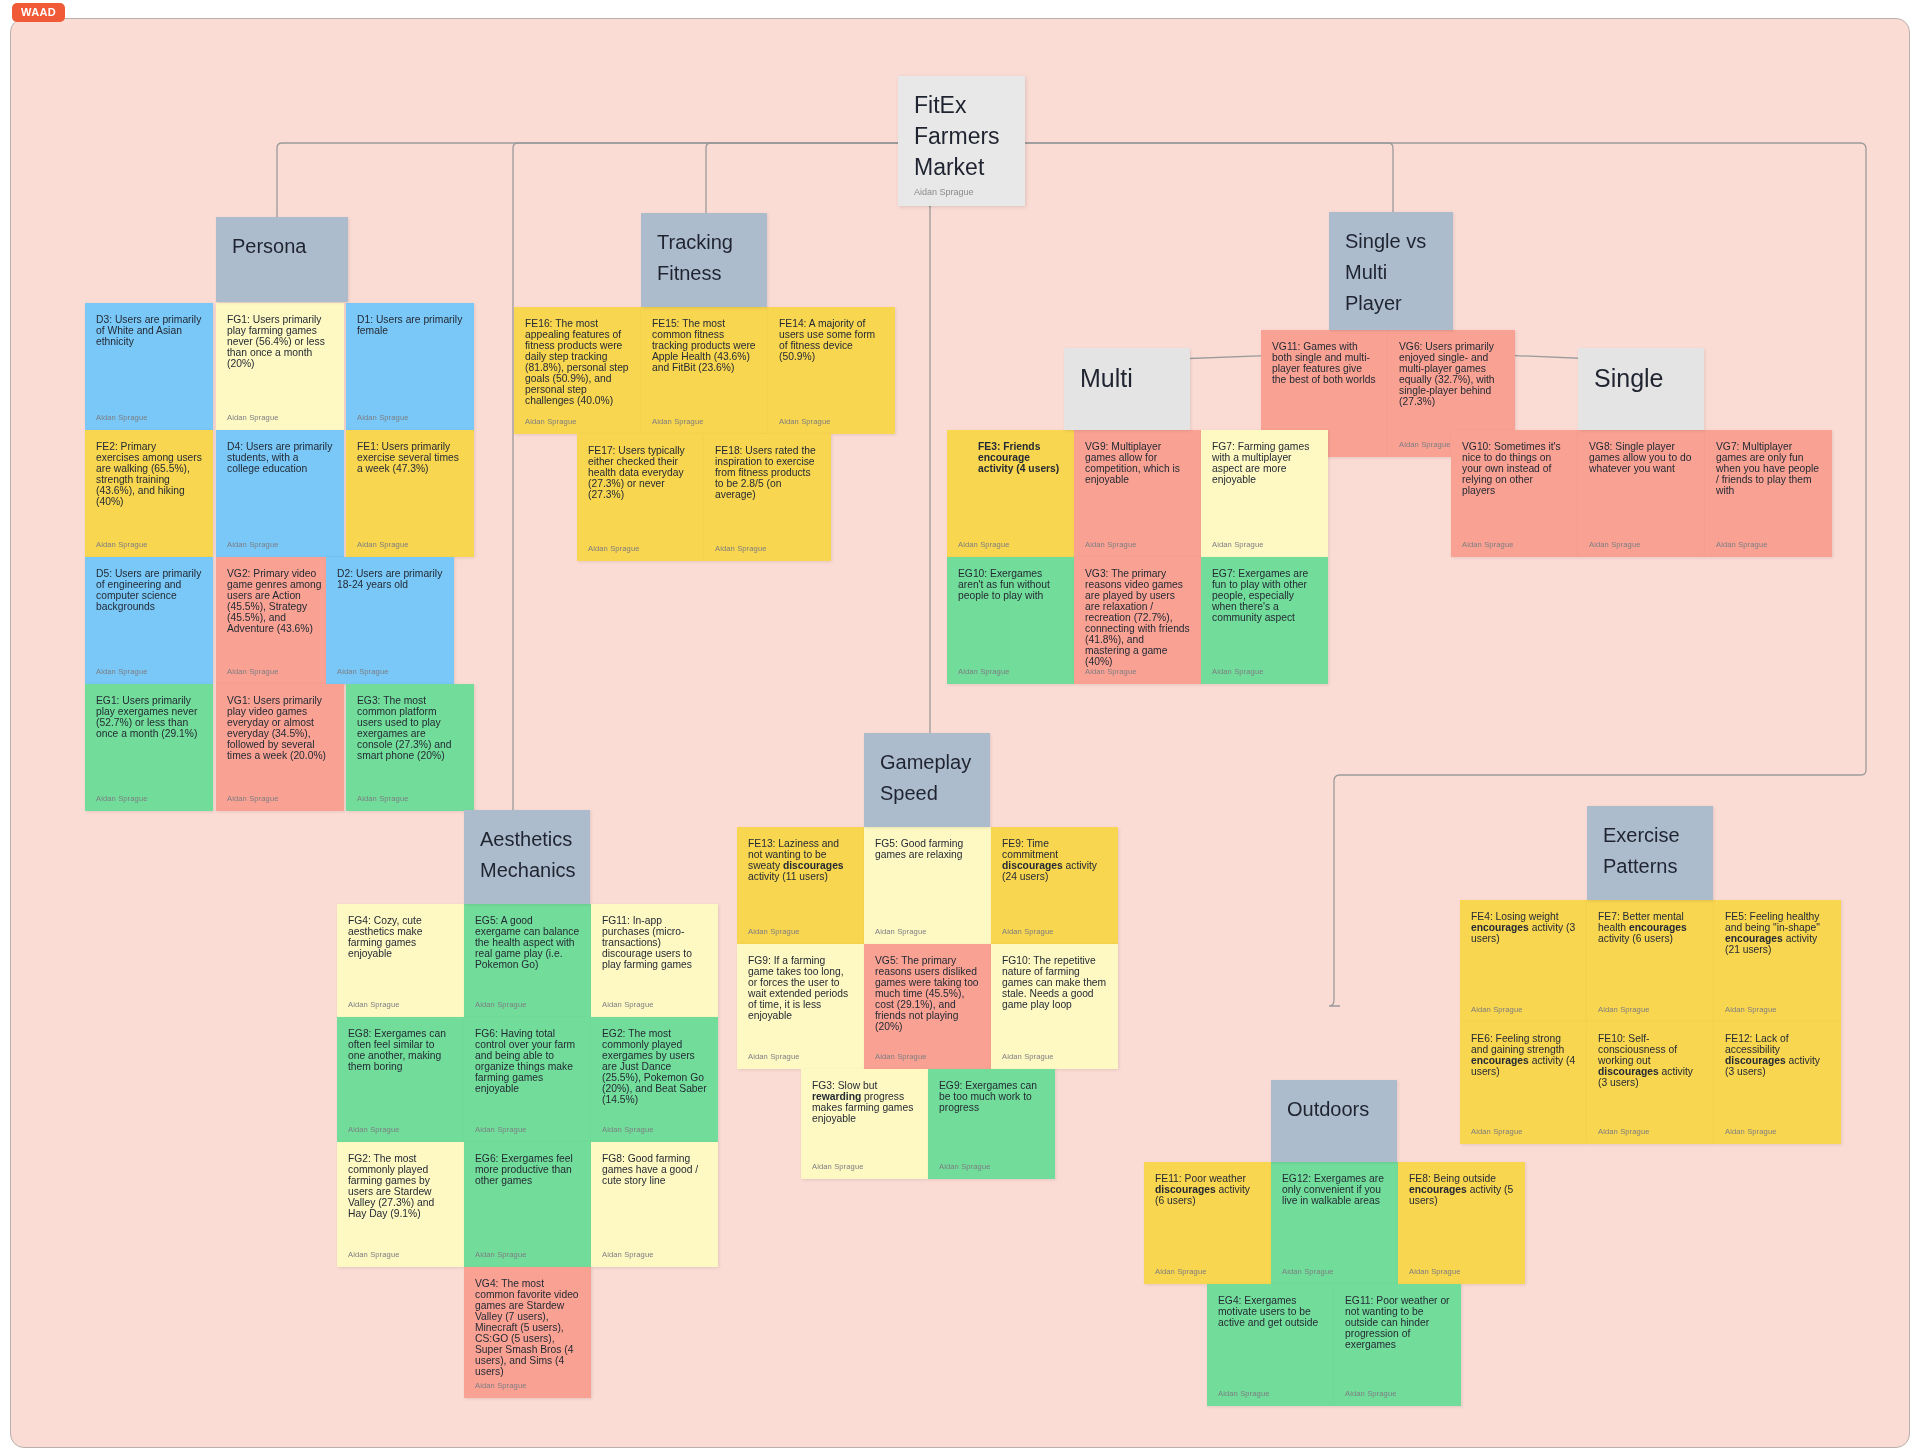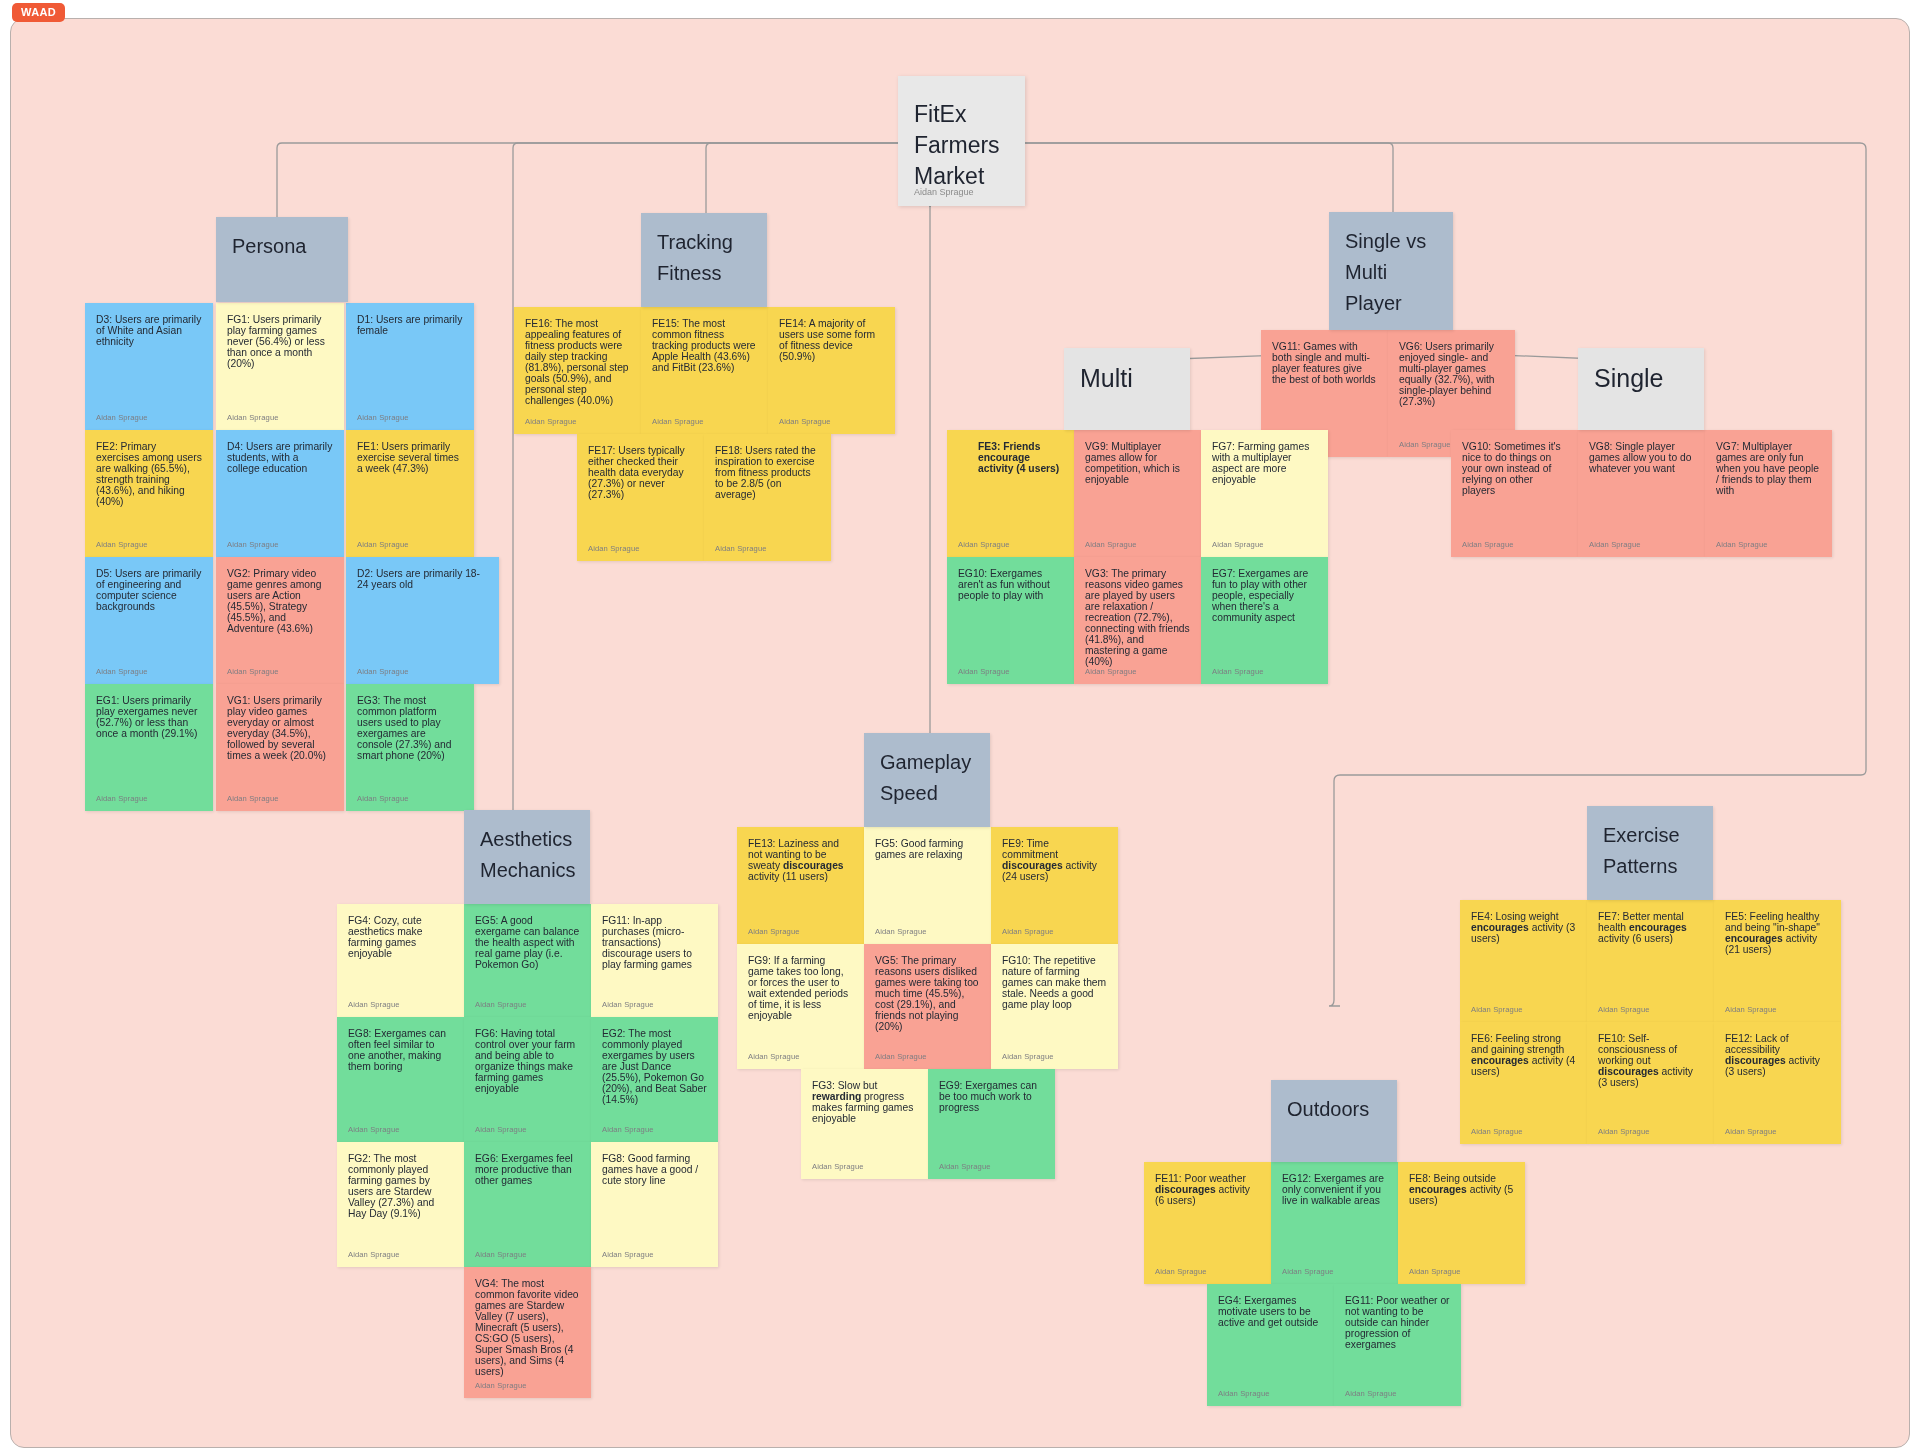--- a/index.html
+++ b/index.html
@@ -33,21 +33,21 @@
     font-size:20px;line-height:31px;
     padding:14px 16px 0 16px;
     box-sizing:border-box;
     box-shadow:1px 1px 3px rgba(0,0,0,.10);
   }
   .root-card{
     position:absolute;z-index:6;
     background:#e8e8e8;
     box-shadow:1px 1px 4px rgba(0,0,0,.13);
     box-sizing:border-box;
-    padding:23px 16px;
+    padding:14px 16px;
   }
   .root-card .root-title{
     font-size:23px;line-height:31px;color:#1f2430;
   }
   .root-card .root-author{
     position:absolute;left:16px;bottom:9px;
     font-size:9px;color:#8b8b8b;
   }
   .subgroup-header{
     position:absolute;z-index:5;
@@ -140,21 +140,21 @@
   </div>
 
   <div class="note c-blue" style="left:85px;top:557px;width:128px;height:127px;">
     <span class="body">D5: Users are primarily of engineering and computer science backgrounds</span>
     <span class="author">Aidan Sprague</span>
   </div>
   <div class="note c-salmon" style="left:216px;top:557px;width:128px;height:127px;">
     <span class="body">VG2: Primary video game genres among users are Action (45.5%), Strategy (45.5%), and Adventure (43.6%)</span>
     <span class="author">Aidan Sprague</span>
   </div>
-  <div class="note c-blue" style="left:346px;top:557px;width:153px;height:127px;">
+  <div class="note c-blue" style="left:326px;top:557px;width:128px;height:127px;">
     <span class="body">D2: Users are primarily 18-24 years old</span>
     <span class="author">Aidan Sprague</span>
   </div>
 
   <div class="note c-green" style="left:85px;top:684px;width:128px;height:127px;">
     <span class="body">EG1: Users primarily play exergames never (52.7%) or less than once a month (29.1%)</span>
     <span class="author">Aidan Sprague</span>
   </div>
   <div class="note c-salmon" style="left:216px;top:684px;width:128px;height:127px;">
     <span class="body">VG1: Users primarily play video games everyday or almost everyday (34.5%), followed by several times a week (20.0%)</span>

